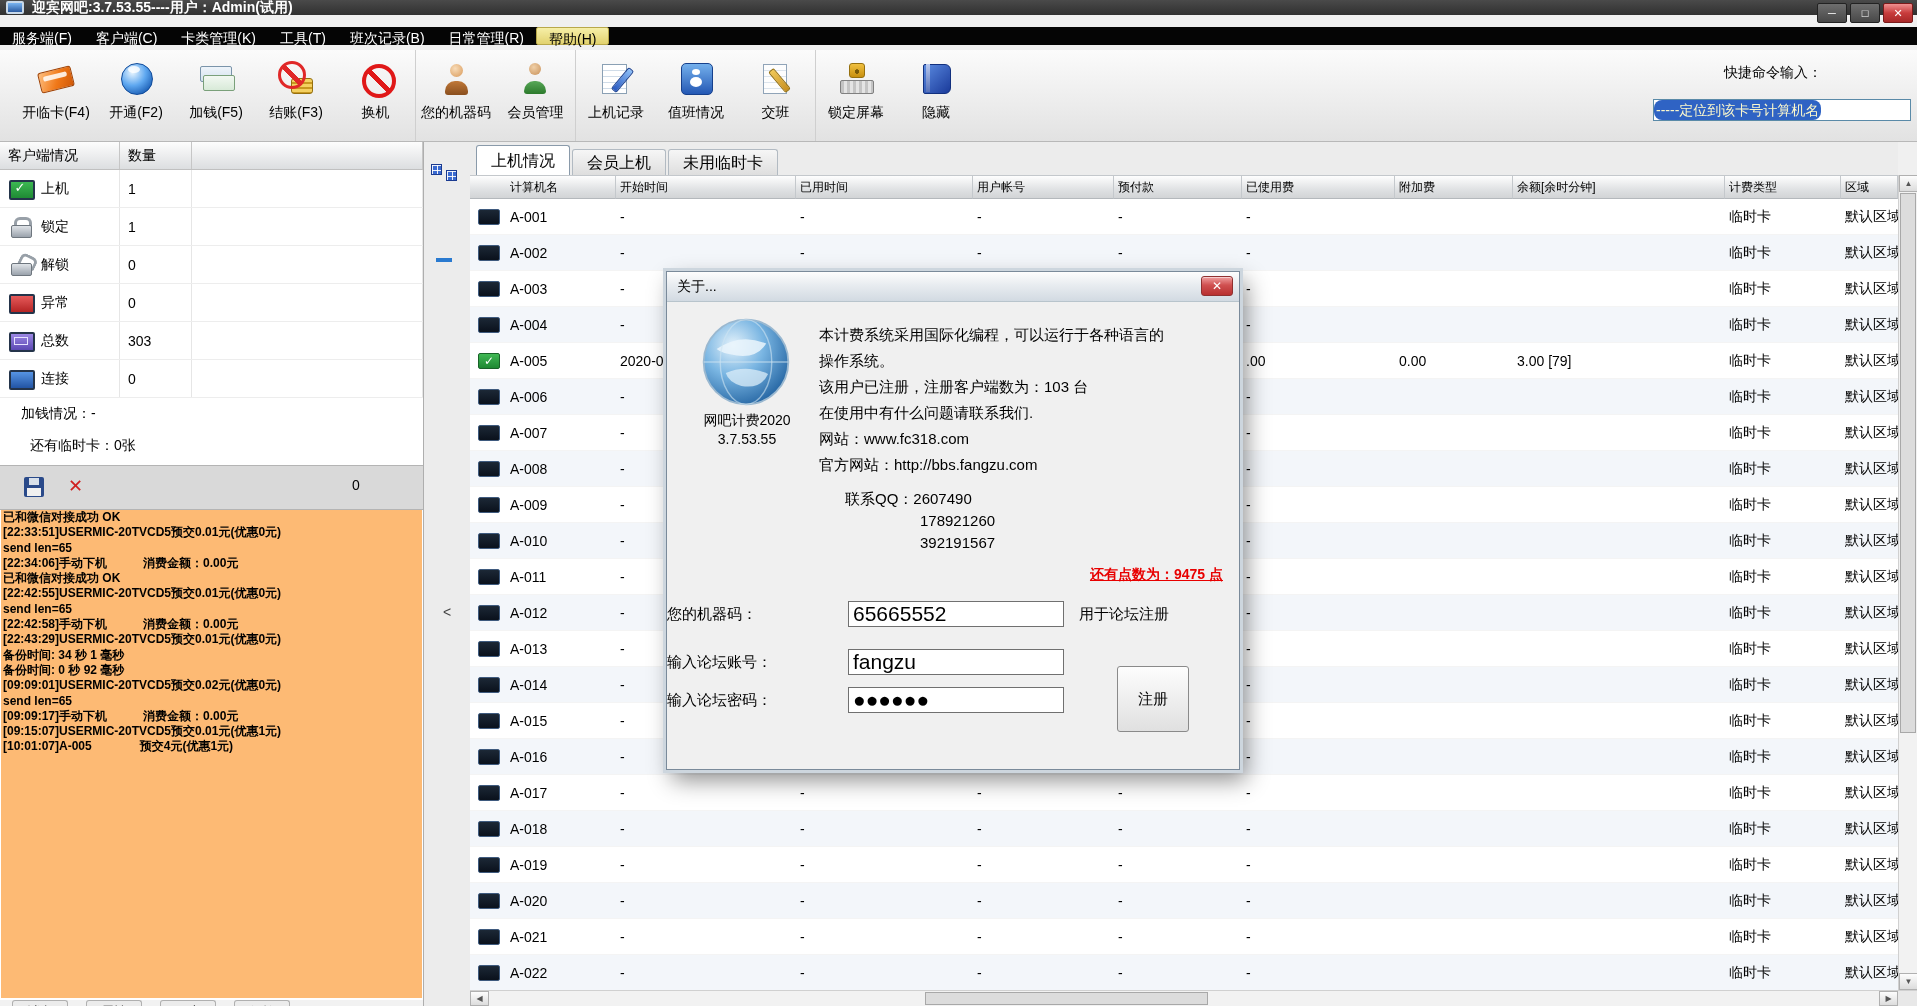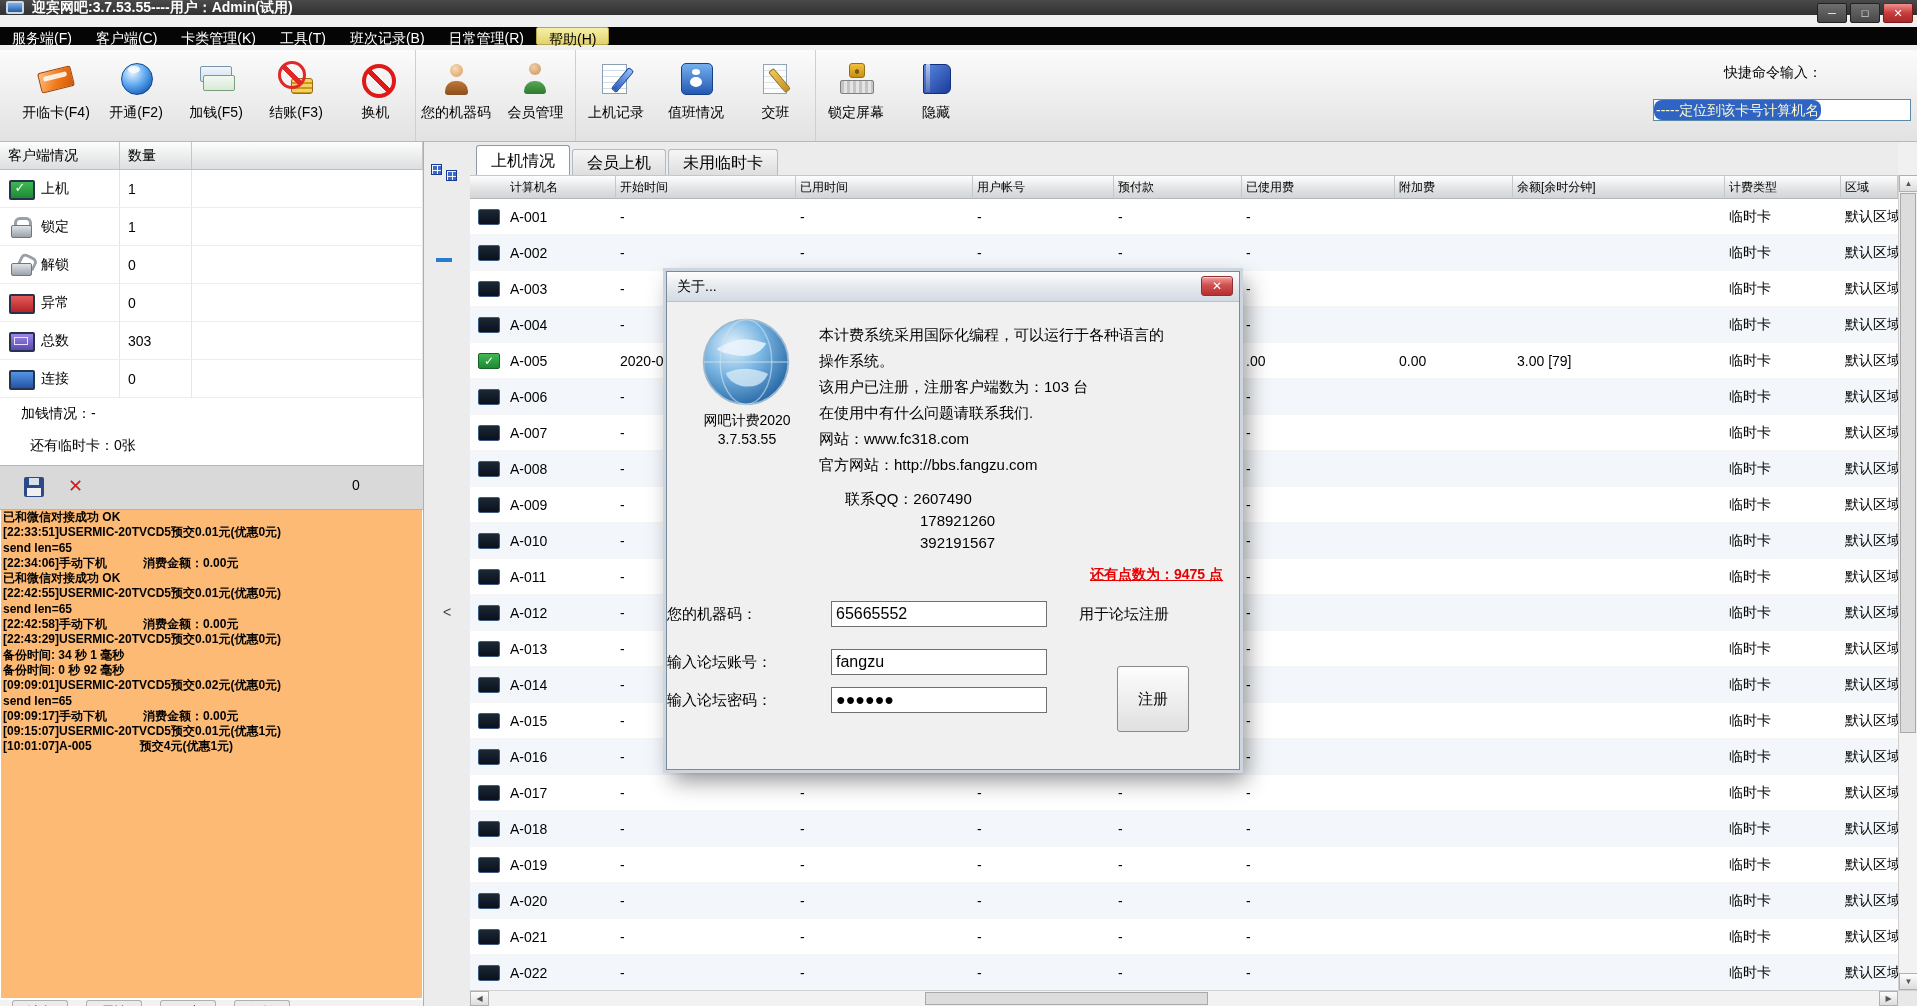--- a/index.html
+++ b/index.html
@@ -208,22 +208,22 @@
   .dlg-prod { position:absolute; left:4px; top:110px; width:152px; text-align:center; font-size:14px; }
   .dlg-ver  { position:absolute; left:4px; top:129px; width:152px; text-align:center; font-size:14px; }
   .dlg-lines { position:absolute; left:152px; top:20px; width:410px; font-size:15px; line-height:26px; }
   .dlg-lines p { white-space:nowrap; }
   .dlg-qq1 { position:absolute; left:178px; top:188px; font-size:15px; }
   .dlg-qq2 { position:absolute; left:253px; top:210px; font-size:15px; }
   .dlg-qq3 { position:absolute; left:253px; top:232px; font-size:15px; }
   .dlg-link { position:absolute; right:16px; top:264px; font-size:14px; font-weight:bold;
     color:#e80000; text-decoration:underline; }
   .dlg-label { position:absolute; width:176px; font-size:15px; line-height:26px; }
-  .dlg-input { position:absolute; left:164px; width:216px; height:26px; border:1px solid #707070;
-    background:#fff; font-size:16px; padding:1px 4px; font-family:"Liberation Sans","DejaVu Sans",sans-serif; }
+  .dlg-input { position:absolute; left:181px; width:216px; height:26px; border:1px solid #707070;
+    background:#fff; font-size:21px; padding:1px 4px; font-family:"Liberation Sans","DejaVu Sans",sans-serif; }
   .dlg-hint { position:absolute; left:412px; top:299px; font-size:15px; line-height:26px; }
   .dlg-reg { position:absolute; left:450px; top:364px; width:72px; height:66px;
     background:linear-gradient(#fdfdfd,#e0e0e0); border:1px solid #8a8a8a; border-radius:3px; font-size:15px;
     text-align:center; line-height:64px; }
 </style>
 </head>
 <body>
 
 <div class="screen">
 

